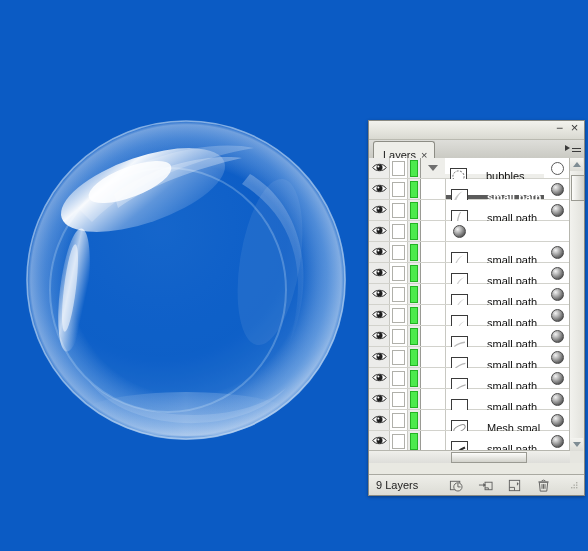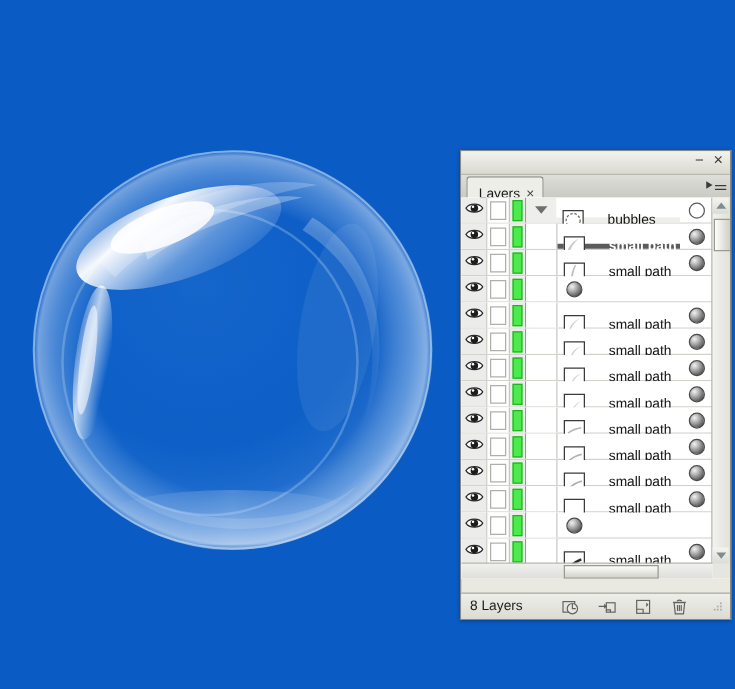--- a/index.html
+++ b/index.html
@@ -594,20 +594,28 @@
                   <circle cx="6.4" cy="4.4" r="1" fill="#ffffff"></circle>
                 </svg></span>
             </div>
             <div class="col-lock">
               <div class="lockbox"></div>
             </div>
             <div class="col-color">
               <span class="swatch" style="background:#4dea4d"></span>
             </div>
             <div class="col-indent"></div>
+            <div class="name-cell">
+              <span class="thumb">
+                <svg width="15" height="15" viewBox="0 0 15 15">
+                  <ellipse cx="7.5" cy="7.6" rx="6.2" ry="2.8" transform="rotate(-28 7.5 7.6)" fill="none" stroke="#8f8f8f"></ellipse>
+                </svg>
+              </span>
+              <span class="lname">Mesh smal</span>
+            </div>
             <div class="col-target">
               <span class="tgt-filled"></span>
             </div>
           </div>
           <div class="row">
             <div class="col-eye">
               <span><svg width="15" height="11" viewBox="0 0 15 11">
                   <path d="M0.8 5.5 C3.4 1.2 11.6 1.2 14.2 5.5 C11.6 9.8 3.4 9.8 0.8 5.5 Z" fill="#fdfdfd" stroke="#2a2a2a" stroke-width="1"></path>
                   <circle cx="7.5" cy="5.5" r="3" fill="#1d1d1d"></circle>
                   <circle cx="6.4" cy="4.4" r="1" fill="#ffffff"></circle>
@@ -644,21 +652,21 @@
         </div>
       </div>
 
       <div class="hscroll">
         <div class="hs-thumb"></div>
       </div>
       <div class="hscroll-corner"></div>
     </div>
 
     <div class="panel-footer">
-      <div class="layer-count">8 Layers</div>
+      <div class="layer-count">9 Layers</div>
       <div class="footer-icons">
 
         <svg class="ficon" viewBox="0 0 16 16">
           <rect x="1.5" y="3.5" width="10" height="9" fill="none" stroke="#4a4a4a"></rect>
           <circle cx="9.5" cy="9.5" r="4.4" fill="#e9e9e2" stroke="#4a4a4a"></circle>
           <path d="M9.5 5.6 L9.5 9.5 L12.4 9.5" fill="none" stroke="#4a4a4a"></path>
         </svg>
 
         <svg class="ficon" viewBox="0 0 16 16">
           <path d="M1 7.5 L8 7.5" stroke="#4a4a4a" fill="none"></path>

